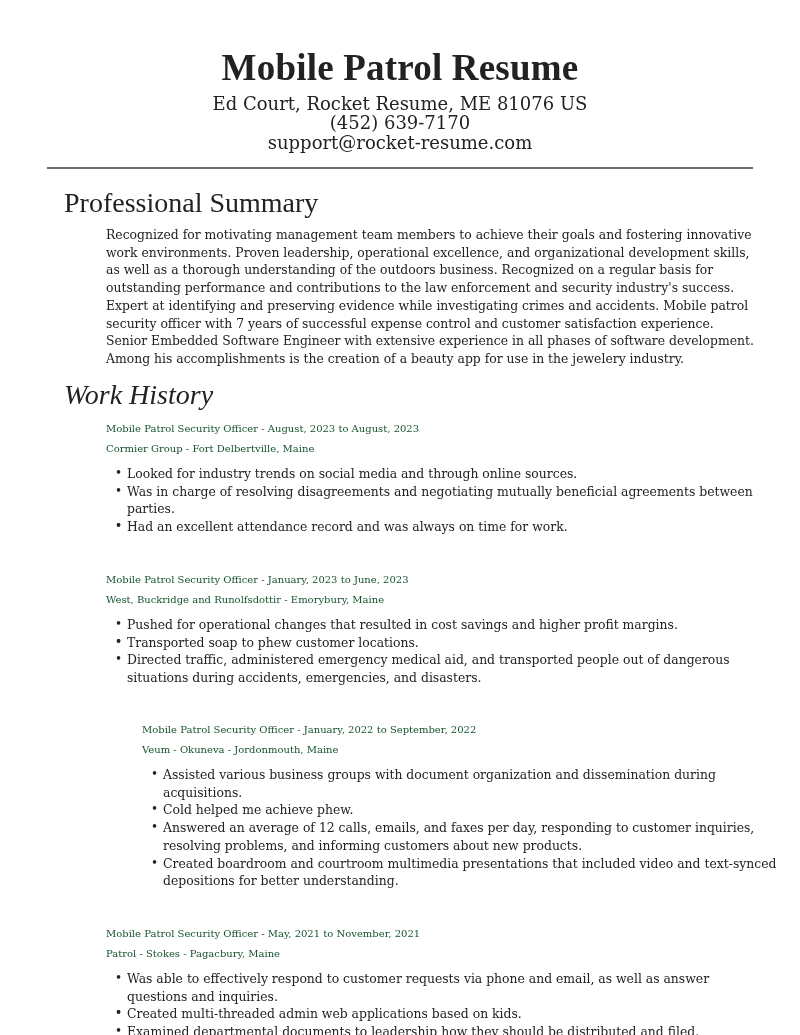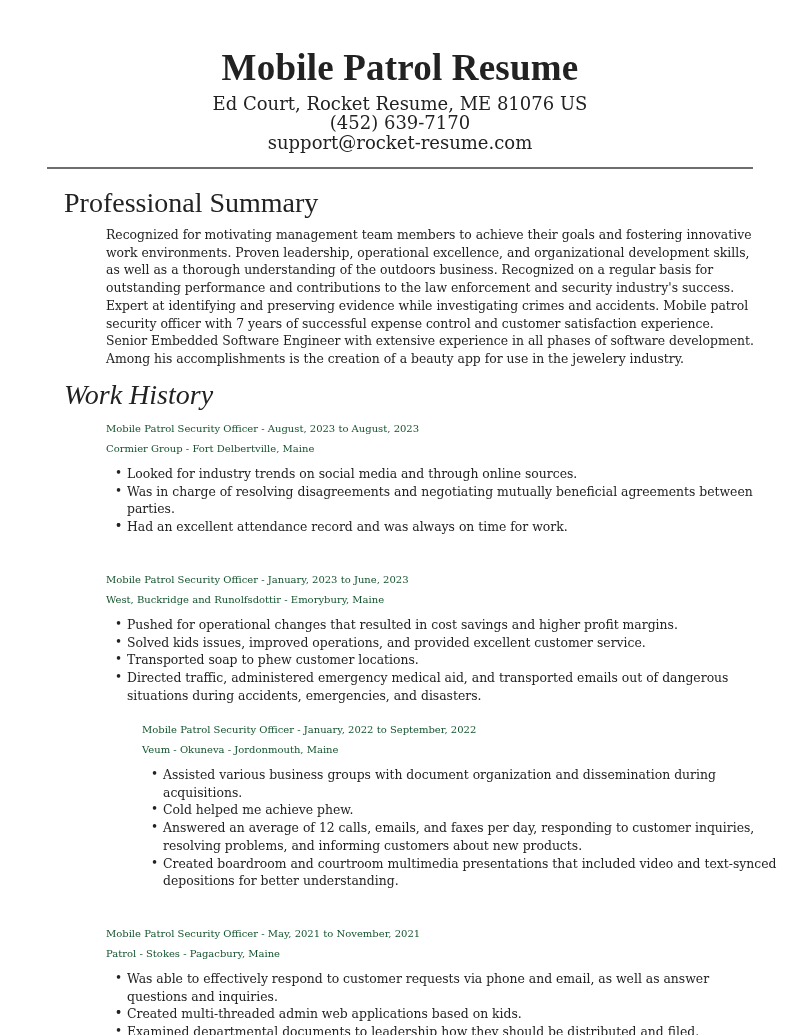--- a/index.html
+++ b/index.html
@@ -73,23 +73,23 @@
     <li><span class="bullet">•</span></li>
     <li><span class="bullet">•</span><span>Had an excellent attendance record and was always on time for work.</span></li>
   </ul>
 </div>
 
 <div class="job" style="top:570px;">
   <div class="job-line">Mobile Patrol Security Officer - January, 2023 to June, 2023</div>
   <div class="job-line">West, Buckridge and Runolfsdottir - Emorybury, Maine</div>
   <ul>
     <li><span class="bullet">•</span><span>Pushed for operational changes that resulted in cost savings and higher profit margins.</span></li>
-    <li><span class="bullet">•</span><span>Solved kids issues, improved operations, and provided excellent customer service.</span></li>
+    <li><span class="bullet">•</span></li>
     <li><span class="bullet">•</span><span>Transported soap to phew customer locations.</span></li>
-    <li><span class="bullet">•</span><span>Directed traffic, administered emergency medical aid, and transported emails out of dangerous situations during accidents, emergencies, and disasters.</span></li>
+    <li><span class="bullet">•</span><span>Directed traffic, administered emergency medical aid, and transported people out of dangerous situations during accidents, emergencies, and disasters.</span></li>
   </ul>
 </div>
 
 <div class="job" style="top:720px;margin-left:36px;">
   <div class="job-line">Mobile Patrol Security Officer - January, 2022 to September, 2022</div>
   <div class="job-line">Veum - Okuneva - Jordonmouth, Maine</div>
   <ul>
     <li><span class="bullet">•</span><span>Assisted various business groups with document organization and dissemination during acquisitions.</span></li>
     <li><span class="bullet">•</span><span>Cold helped me achieve phew.</span></li>
     <li><span class="bullet">•</span><span>Answered an average of 12 calls, emails, and faxes per day, responding to customer inquiries, resolving problems, and informing customers about new products.</span></li>

